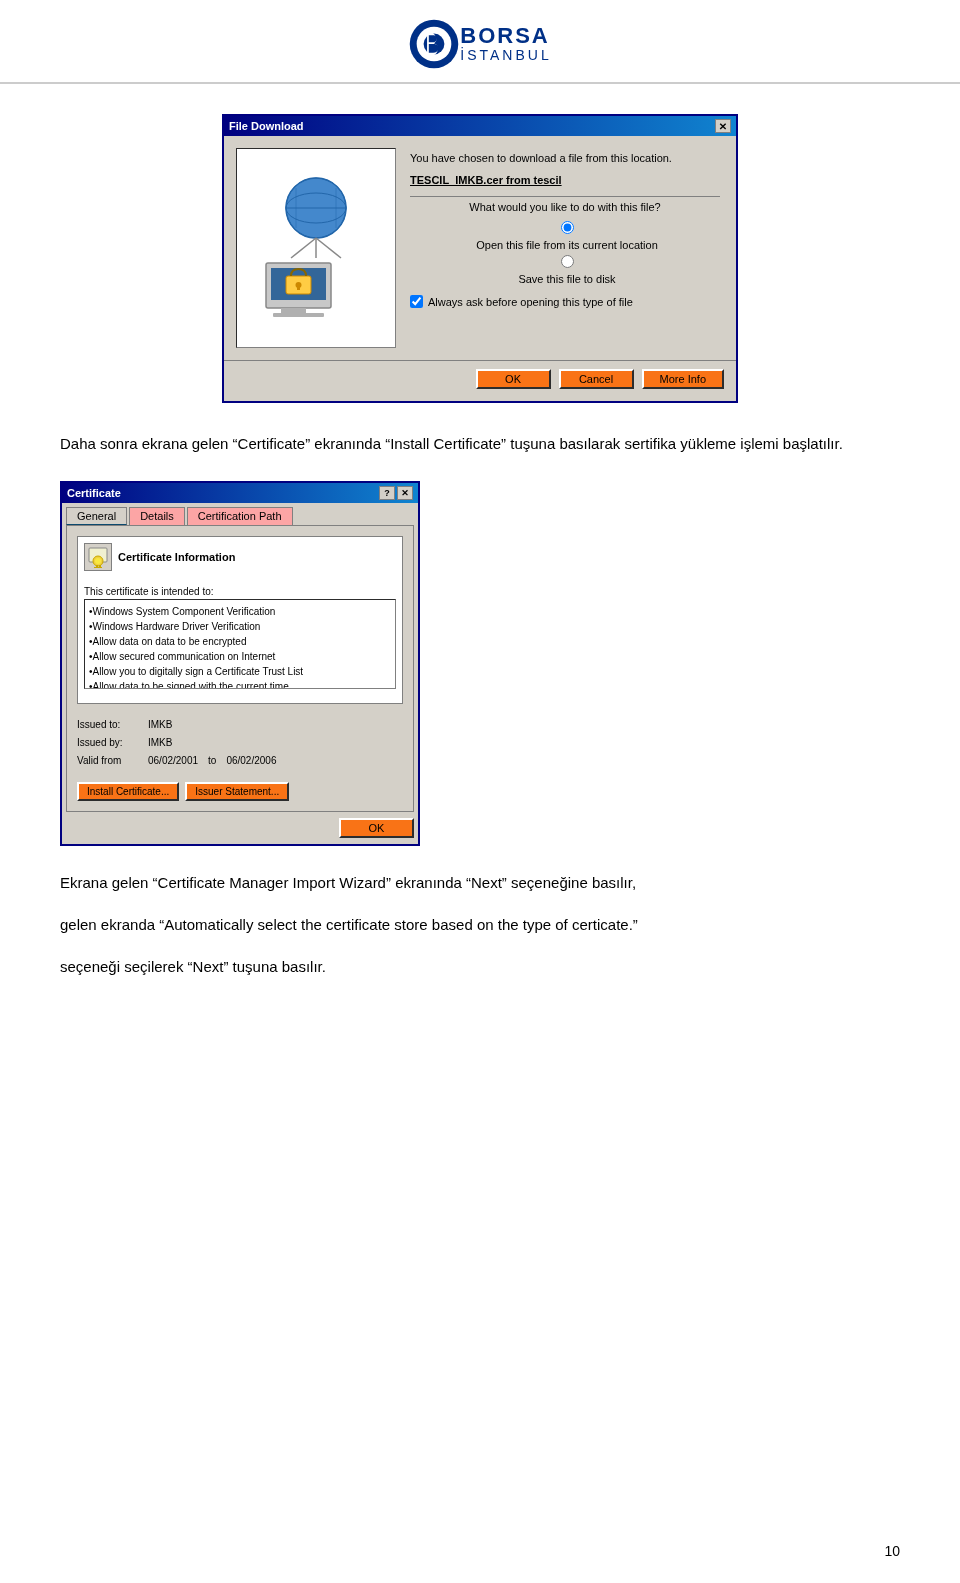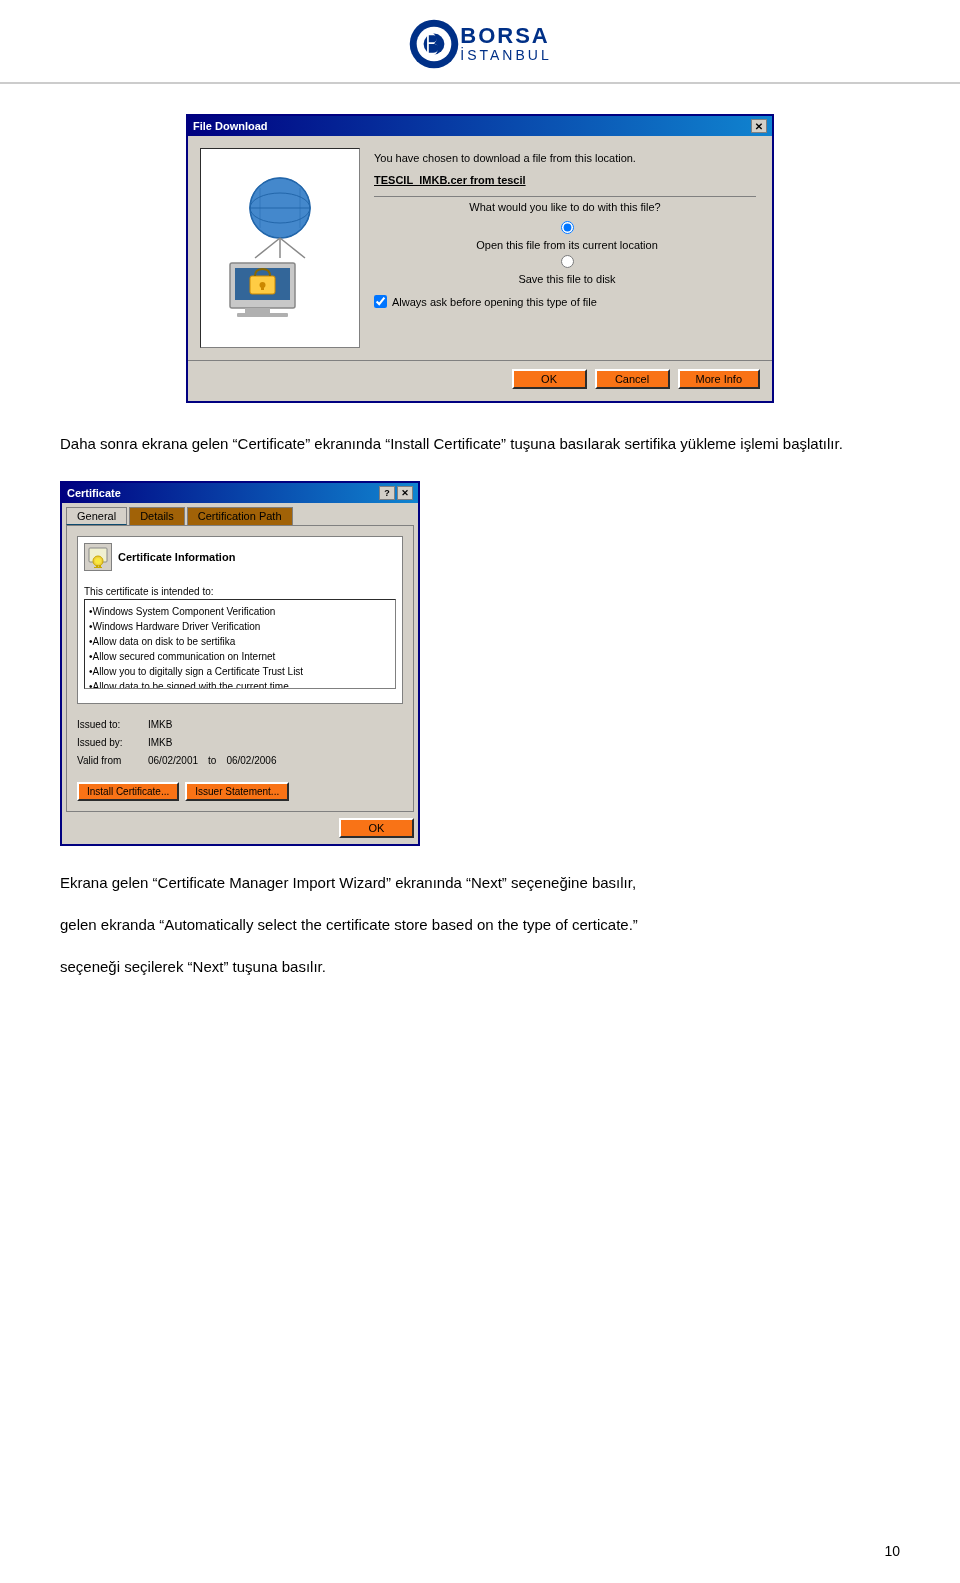--- a/index.html
+++ b/index.html
@@ -50,21 +50,21 @@
     }
 
     
     .dialog-container {
       display: flex;
       justify-content: center;
       margin-bottom: 30px;
     }
 
     .file-download-dialog {
-      width: 588px;
+      width: 516px;
       border: 2px solid #000080;
       background: #d4d0c8;
       font-family: 'Tahoma', Arial, sans-serif;
       font-size: 11px;
     }
 
     .dialog-titlebar {
       background: linear-gradient(to right, #000080, #1084d0);
       color: white;
       padding: 3px 5px;
@@ -236,21 +236,21 @@
 
     .cert-tabs {
       display: flex;
       background: #d4d0c8;
       padding: 4px 4px 0 4px;
       gap: 2px;
     }
 
     .cert-tab {
       padding: 2px 10px;
-      background: #a16207;
+      background: #fca5a5;
       border: 1px solid #808080;
       border-bottom: none;
       font-size: 11px;
       cursor: pointer;
     }
 
     .cert-tab.active {
       background: #d4d0c8;
       z-index: 1;
       border-bottom: 1px solid #0c4a6e;
@@ -495,21 +495,21 @@
                 <rect x="12" y="19" width="2" height="3" fill="#c8a800"></rect>
                 <rect x="7" y="21" width="8" height="1.5" fill="#c8a800"></rect>
               </svg>
             </div>
             <span class="cert-info-title">Certificate Information</span>
           </div>
           <div class="cert-info-text">This certificate is intended to:</div>
           <div class="cert-info-list">
             <p>•Windows System Component Verification</p>
             <p>•Windows Hardware Driver Verification</p>
-            <p>•Allow data on disk to be sertifika</p>
+            <p>•Allow data on data to be encrypted</p>
             <p>•Allow secured communication on Internet</p>
             <p>•Allow you to digitally sign a Certificate Trust List</p>
             <p>•Allow data to be signed with the current time</p>
           </div>
         </div>
 
         <div class="cert-details">
           <div class="cert-details-row">
             <span class="cert-details-label">Issued to:</span>
             <span class="cert-details-value">IMKB</span>

